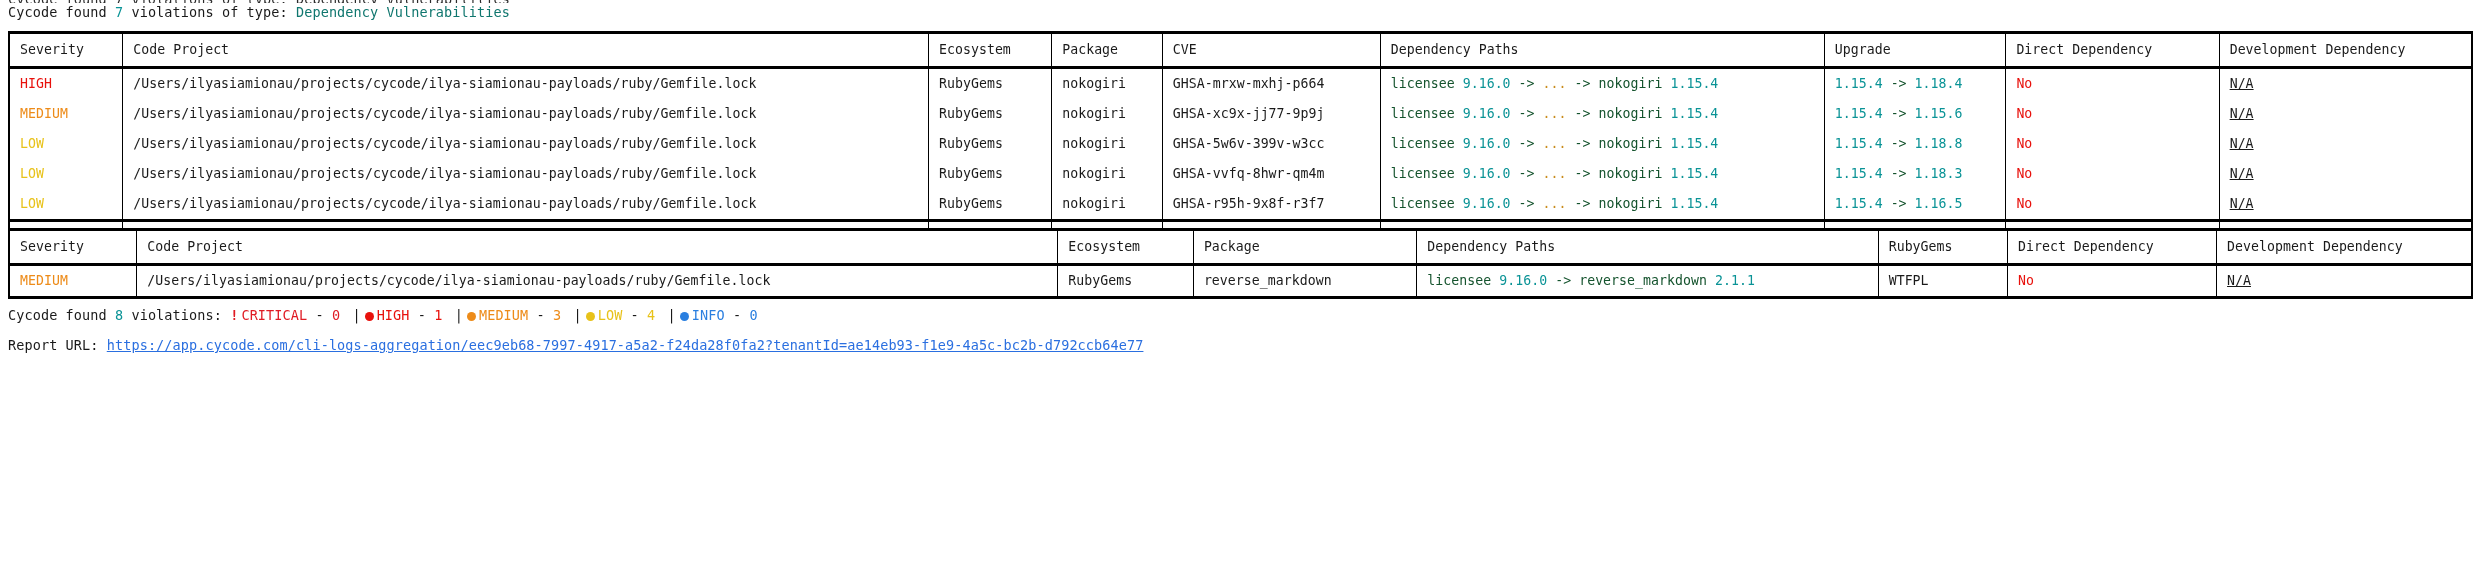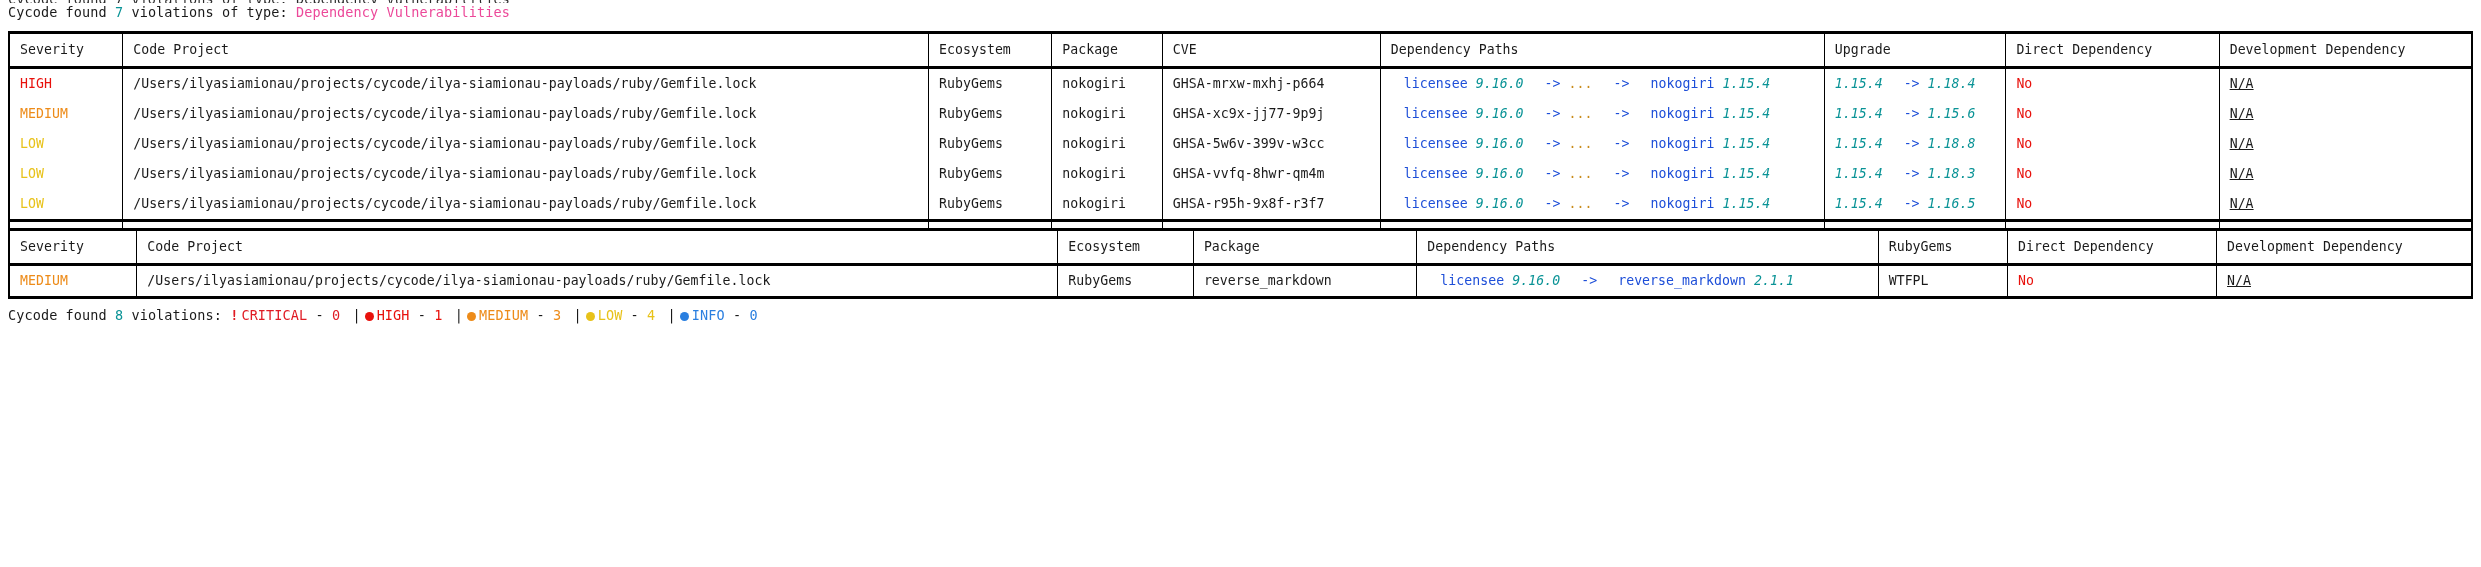--- a/index.html
+++ b/index.html
@@ -42,21 +42,21 @@
   
   .section-heading {
     position: absolute;
     left: 8px;
     white-space: nowrap;
     font-size: 13.5px;
     letter-spacing: 0.1px;
     color: #1a1a1a;
   }
   .num { color: #0a9396; }
-  .type-name { color: #ec4899; }
+  .type-name { color: #0f766e; }
 
   
   .tbl {
     position: absolute;
     border-collapse: collapse;
     table-layout: fixed;
     font-size: 13.2px;
     letter-spacing: 0.05px;
     background: #fff;
   }
@@ -97,25 +97,25 @@
     border-top: 3px solid #000;
     height: 0;
     line-height: 0;
     padding: 0;
     font-size: 0;
   }
   .sev-HIGH     { color: #e8110c; }
   .sev-MEDIUM   { color: #ed8b19; }
   .sev-LOW      { color: #e8c219; }
 
-  .ver     { color: #0a9396; font-style: italic; }
+  .ver     { color: #0a9396; }
   .ellipsis{ color: #c98b1b; }
   .yes     { color: #12a150; }
   .no      { color: #e8110c; }
-  .plain   { color: #1d4ed8; margin-left: 13px; }
+  .plain   { color: #14532d; }
 
   
   .summary {
     position: absolute;
     left: 8px;
     white-space: nowrap;
     font-size: 13.5px;
     letter-spacing: 0.1px;
   }
   .summary .count-total { color: #0a9396; }
@@ -326,14 +326,18 @@
           <td></td>
           <td></td>
           <td></td>
           <td></td>
         </tr>
       </tbody>
   </table>
 
   <div class="summary" style="top:307px;" id="summary-line"><span>Cycode found </span><span class="count-total">8</span><span> violations:  </span><span class="bang">!</span><span style="color: rgb(224, 27, 36);">CRITICAL</span><span> - </span><span style="color: rgb(224, 27, 36);">0</span><span> </span><span class="sep-pipe">|</span><span class="dot" style="background: rgb(232, 17, 12);"></span><span style="color: rgb(232, 17, 12);">HIGH</span><span> - </span><span style="color: rgb(232, 17, 12);">1</span><span> </span><span class="sep-pipe">|</span><span class="dot" style="background: rgb(237, 139, 25);"></span><span style="color: rgb(237, 139, 25);">MEDIUM</span><span> - </span><span style="color: rgb(237, 139, 25);">3</span><span> </span><span class="sep-pipe">|</span><span class="dot" style="background: rgb(232, 194, 25);"></span><span style="color: rgb(232, 194, 25);">LOW</span><span> - </span><span style="color: rgb(232, 194, 25);">4</span><span> </span><span class="sep-pipe">|</span><span class="dot" style="background: rgb(42, 127, 224);"></span><span style="color: rgb(42, 127, 224);">INFO</span><span> - </span><span style="color: rgb(42, 127, 224);">0</span><span> </span></div>
 
+  <div class="report" style="top:337px;">
+    <span>Report URL:</span>
+    <a href="#">https://app.cycode.com/cli-logs-aggregation/eec9eb68-7997-4917-a5a2-f24da28f0fa2?tenantId=ae14eb93-f1e9-4a5c-bc2b-d792ccb64e77</a>
+  </div>
 
 </div>
 
 </body></html>

